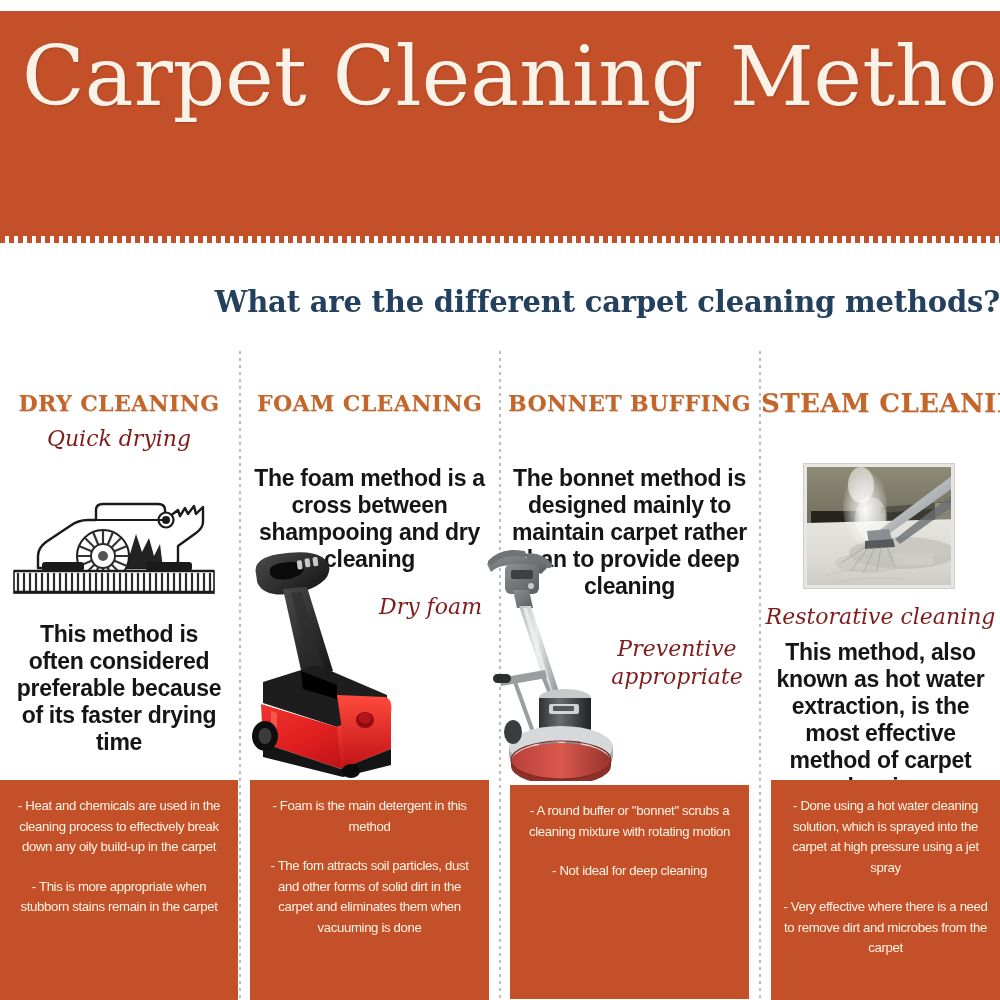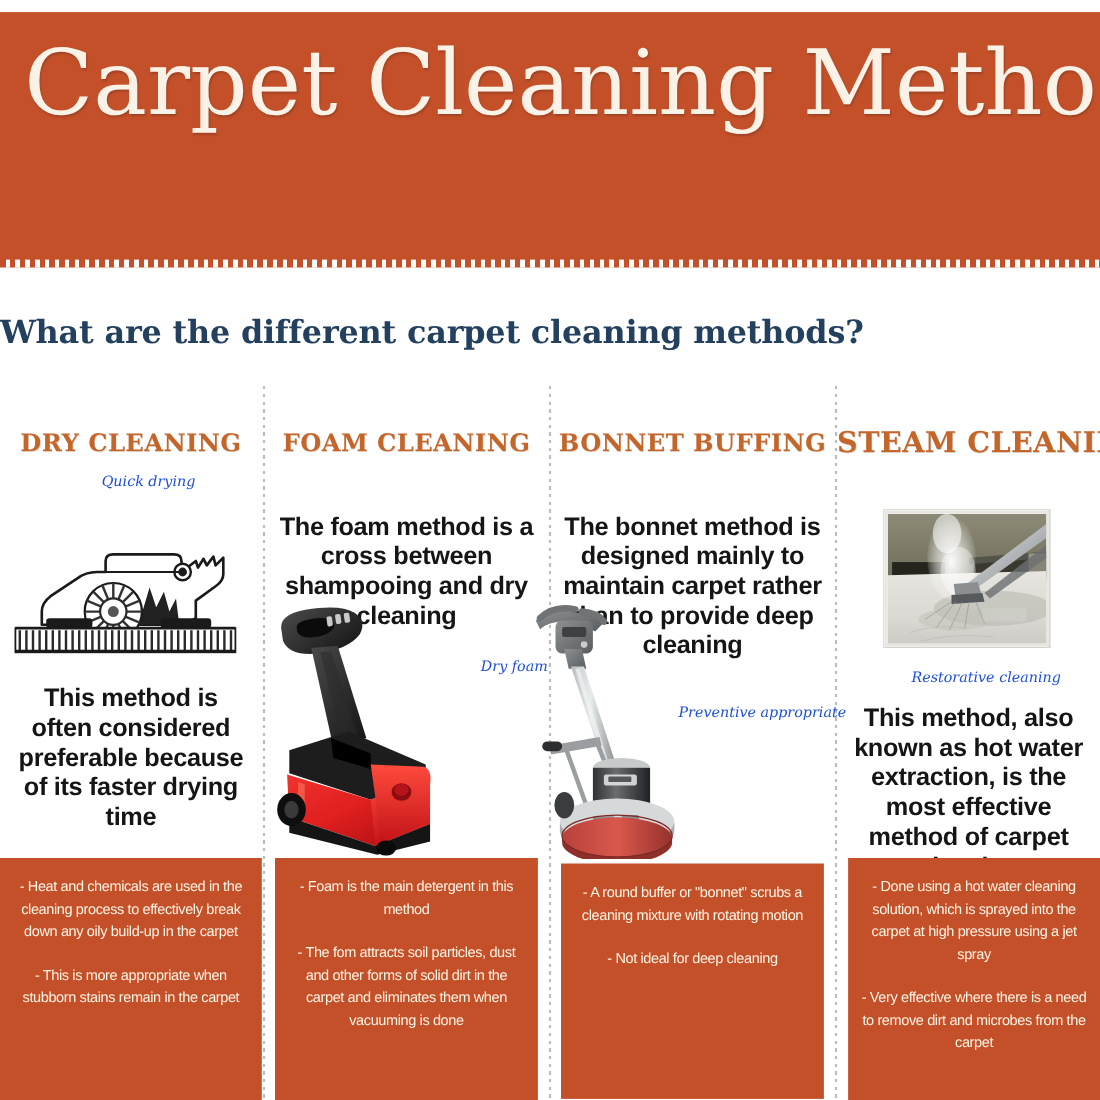--- a/index.html
+++ b/index.html
@@ -54,21 +54,21 @@
         #c4502a 0px, #c4502a 5px,
         #ffffff 5px, #ffffff 9px);
   }
 
   
   .subtitle {
     position: absolute;
     left: 0;
     top: 281px;
     width: 1000px;
-    text-align: left;
+    text-align: right;
     font-family: "DejaVu Serif", "Liberation Serif", serif;
     font-weight: bold;
     font-size: 29px;
     line-height: 42px;
     color: #23405e;
     letter-spacing: -0.2px;
   }
 
   
   .vdivider {
@@ -116,24 +116,23 @@
   .col.c2 .col-title { font-size: 22px; }
   .col.c3 .col-title { font-size: 22px; }
   .col.c4 .col-title { font-size: 26px; }
 
   .tagline {
     position: absolute;
     width: 100%;
     text-align: center;
     font-family: "DejaVu Serif", "Liberation Serif", serif;
     font-style: italic;
-    font-size: 13px;
+    font-size: 22px;
     line-height: 24px;
-    color: #1d4ed8;
-    margin-left: 16px;
+    color: #7f1d1d;
   }
 
   .bodytext {
     position: absolute;
     width: 100%;
     text-align: center;
     font-family: "Liberation Sans", sans-serif;
     font-weight: bold;
     font-size: 23px;
     line-height: 27px;

